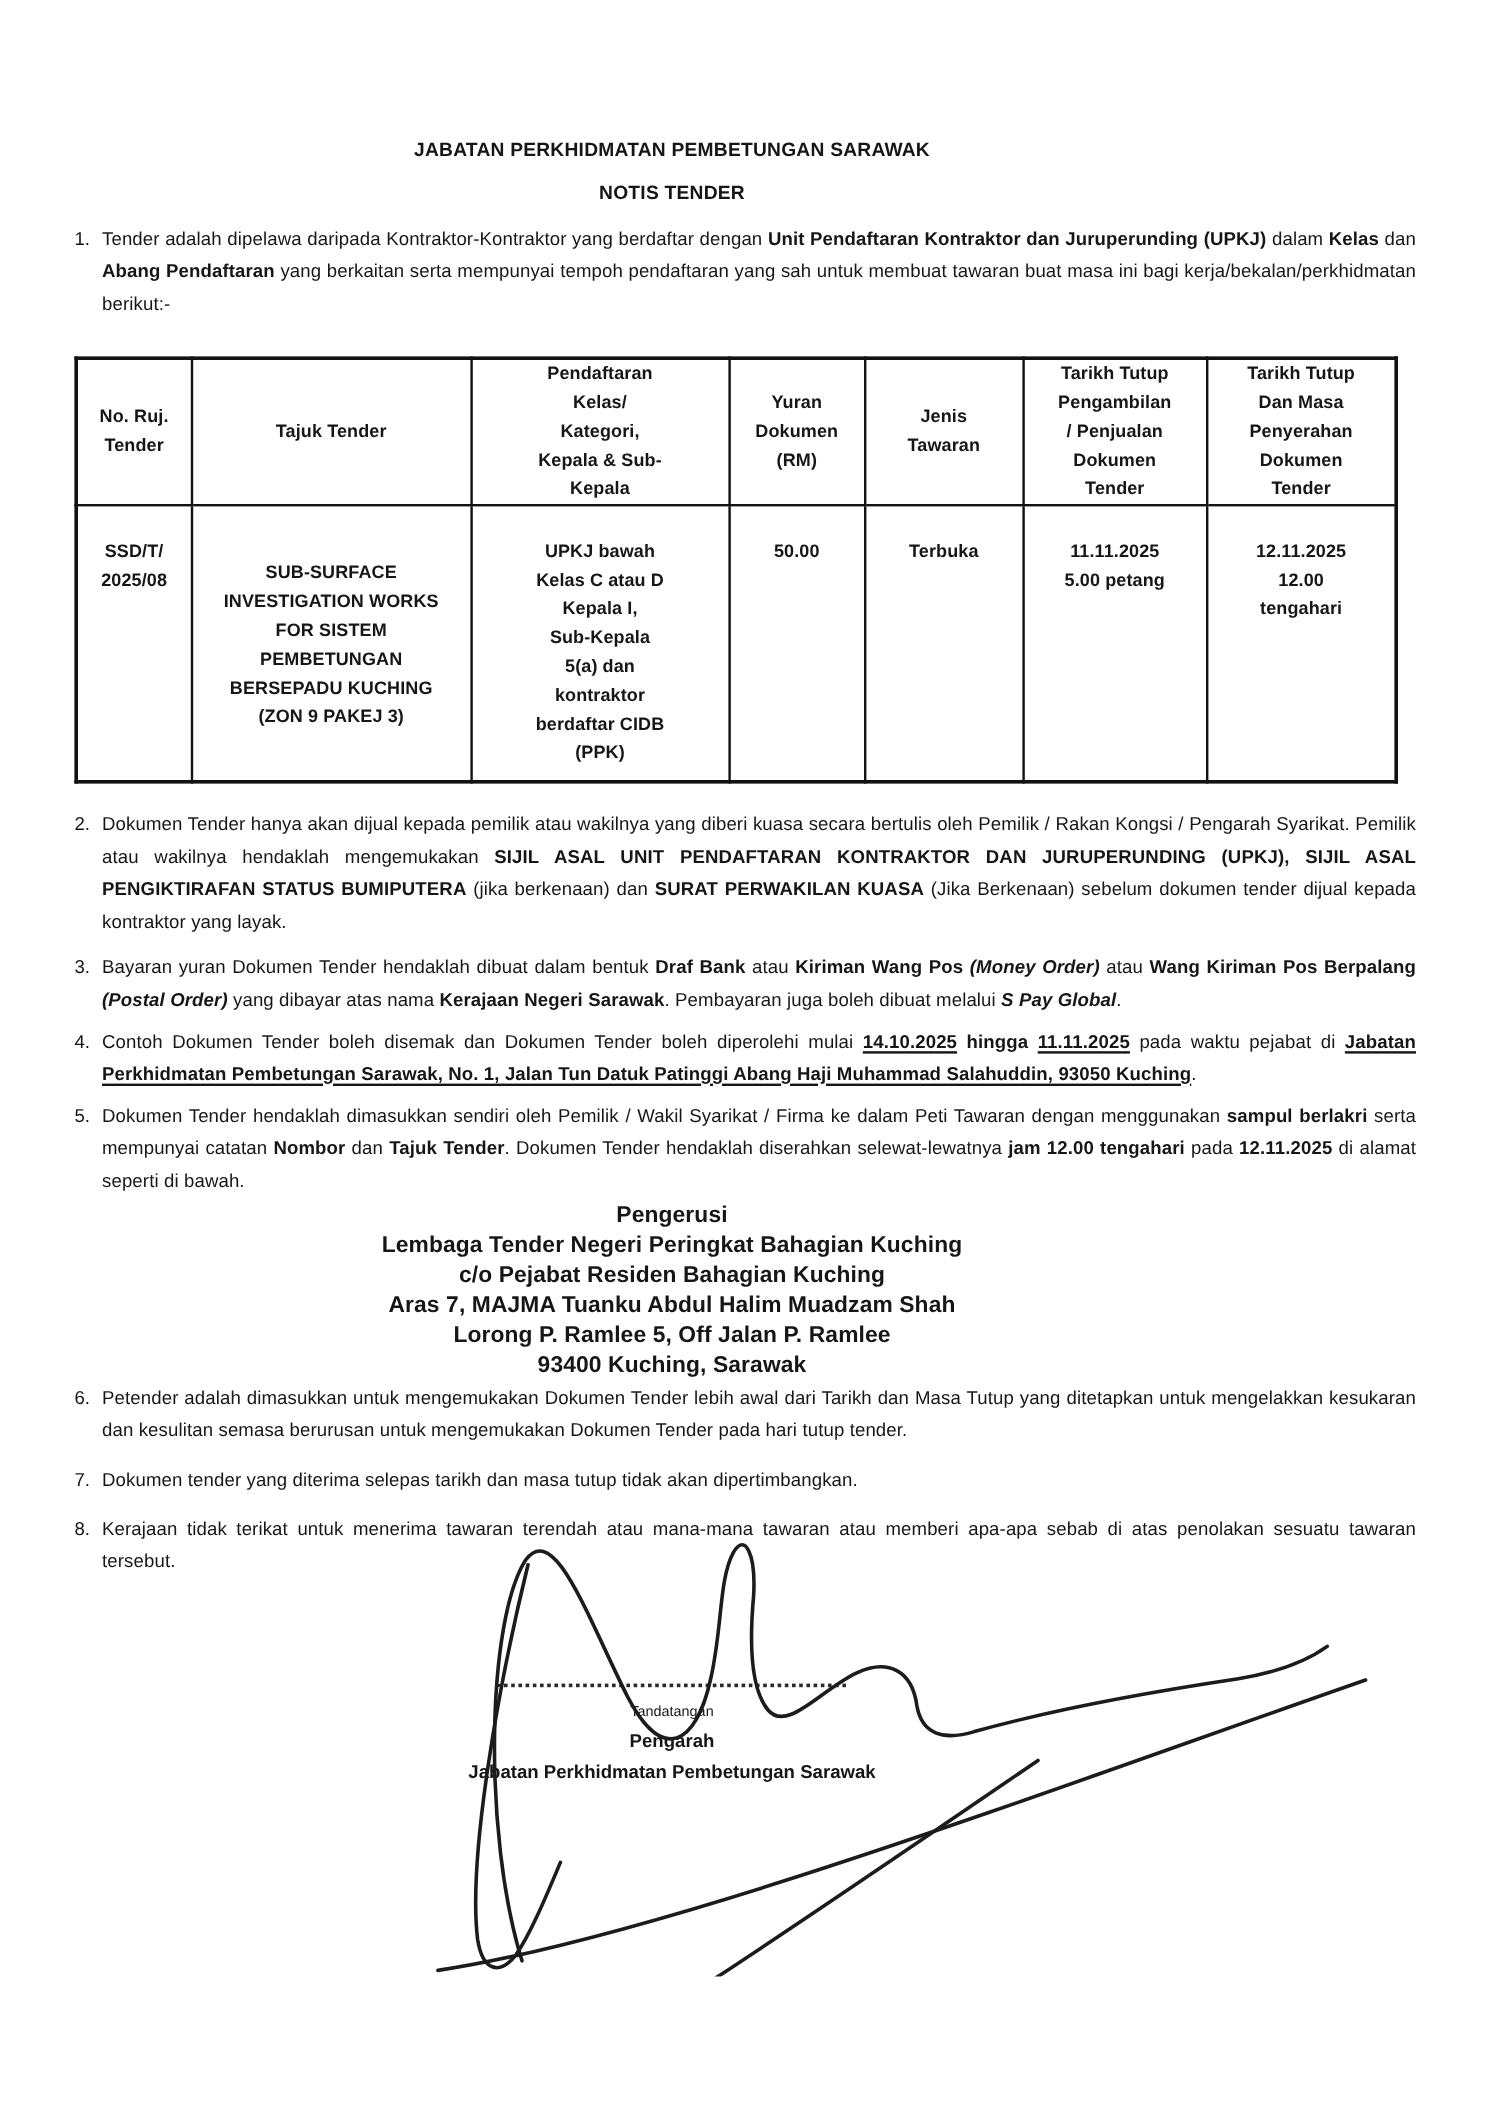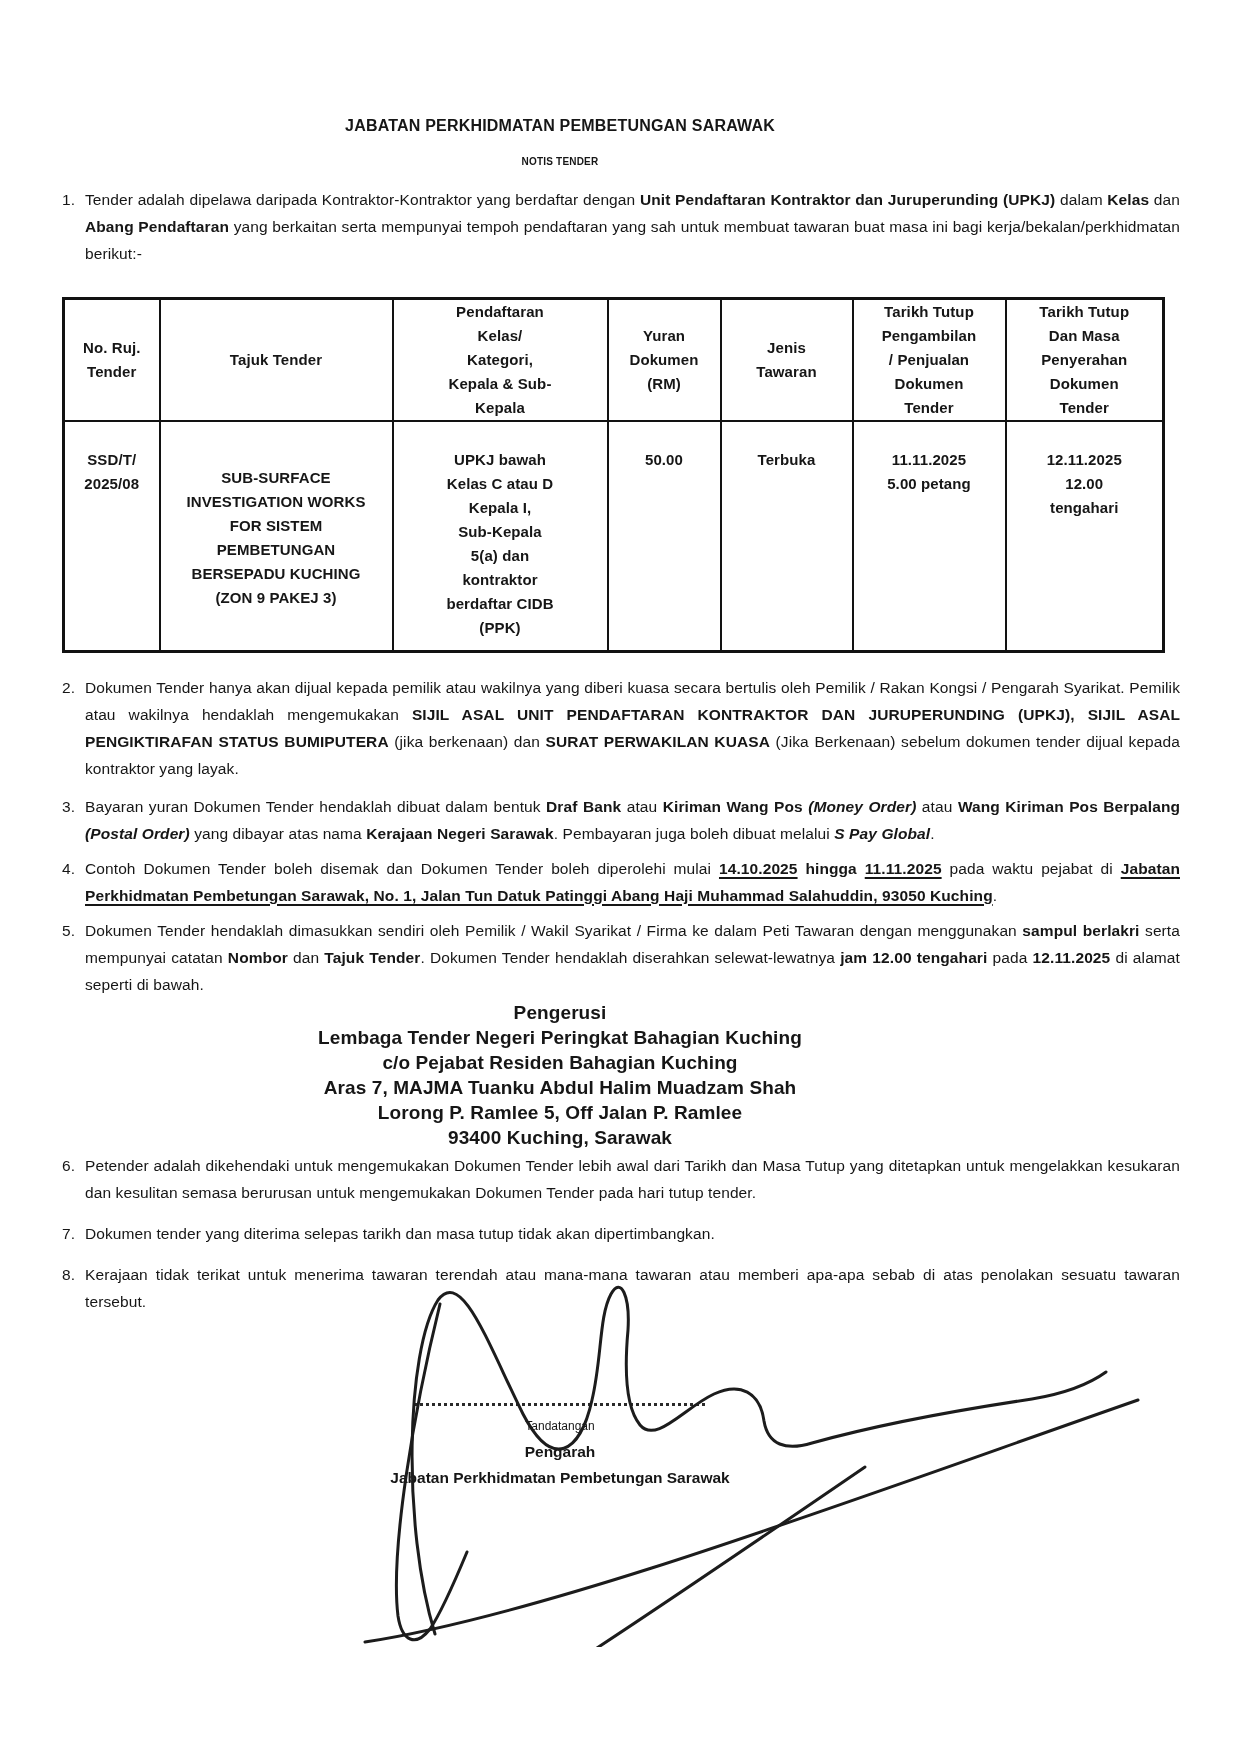--- a/index.html
+++ b/index.html
@@ -10,21 +10,21 @@
     background:#ffffff;
     padding:116px 61px 0 62px;
     font-family:"Liberation Sans", sans-serif;
     color:#161616;
     overflow:hidden;
   }
   .doc-title, .doc-subtitle {
     width:996px; text-align:center; font-weight:700; font-size:16px; line-height:20px;
     letter-spacing:0.2px;
   }
-  .doc-subtitle { margin-top:16px; font-size:10px; }
+  .doc-subtitle { margin-top:16px; font-size:16px; }
   .item { display:flex; font-size:15.5px; line-height:27px; letter-spacing:0.1px; }
   .item .num { width:23px; flex:none; }
   .item .txt { flex:1; text-align:justify; }
   .mt14{margin-top:14px}.mt21{margin-top:21px}.mt11{margin-top:11px}.mt8{margin-top:8px}.mt2{margin-top:2px}
   b { font-weight:700; }
   .bi { font-weight:700; font-style:italic; }
   .bu { font-weight:700; text-decoration:underline; text-decoration-thickness:2px; text-underline-offset:3px; }
 
   table.tender {
     border-collapse:collapse; table-layout:fixed;
@@ -152,21 +152,21 @@
 
   <div class="address">Pengerusi
 Lembaga Tender Negeri Peringkat Bahagian Kuching
 c/o Pejabat Residen Bahagian Kuching
 Aras 7, MAJMA Tuanku Abdul Halim Muadzam Shah
 Lorong P. Ramlee 5, Off Jalan P. Ramlee
 93400 Kuching, Sarawak</div>
 
   <div class="item mt2">
     <span class="num">6.</span>
-    <div class="txt">Petender adalah dikehendaki untuk mengemukakan Dokumen Tender lebih awal dari Tarikh dan Masa Tutup yang ditetapkan untuk mengelakkan kesukaran dan kesulitan semasa berurusan untuk mengemukakan Dokumen Tender pada hari tutup tender.</div>
+    <div class="txt">Petender adalah dimasukkan untuk mengemukakan Dokumen Tender lebih awal dari Tarikh dan Masa Tutup yang ditetapkan untuk mengelakkan kesukaran dan kesulitan semasa berurusan untuk mengemukakan Dokumen Tender pada hari tutup tender.</div>
   </div>
 
   <div class="item mt14">
     <span class="num">7.</span>
     <div class="txt">Dokumen tender yang diterima selepas tarikh dan masa tutup tidak akan dipertimbangkan.</div>
   </div>
 
   <div class="item mt14">
     <span class="num">8.</span>
     <div class="txt">Kerajaan tidak terikat untuk menerima tawaran terendah atau mana-mana tawaran atau memberi apa-apa sebab di atas penolakan sesuatu tawaran tersebut.</div>

